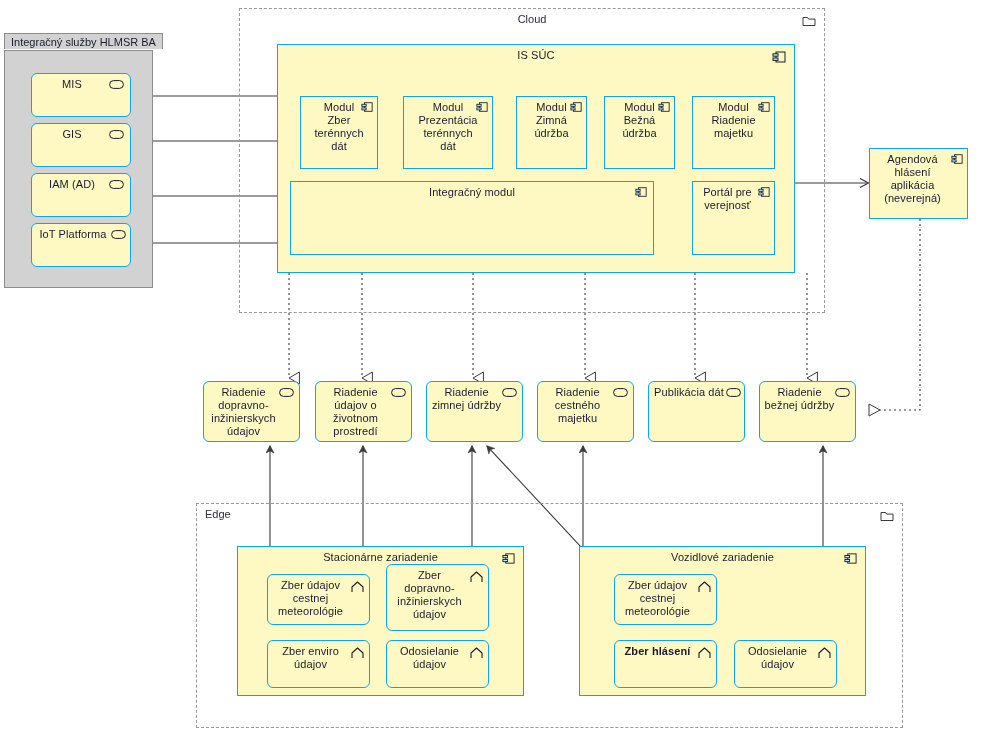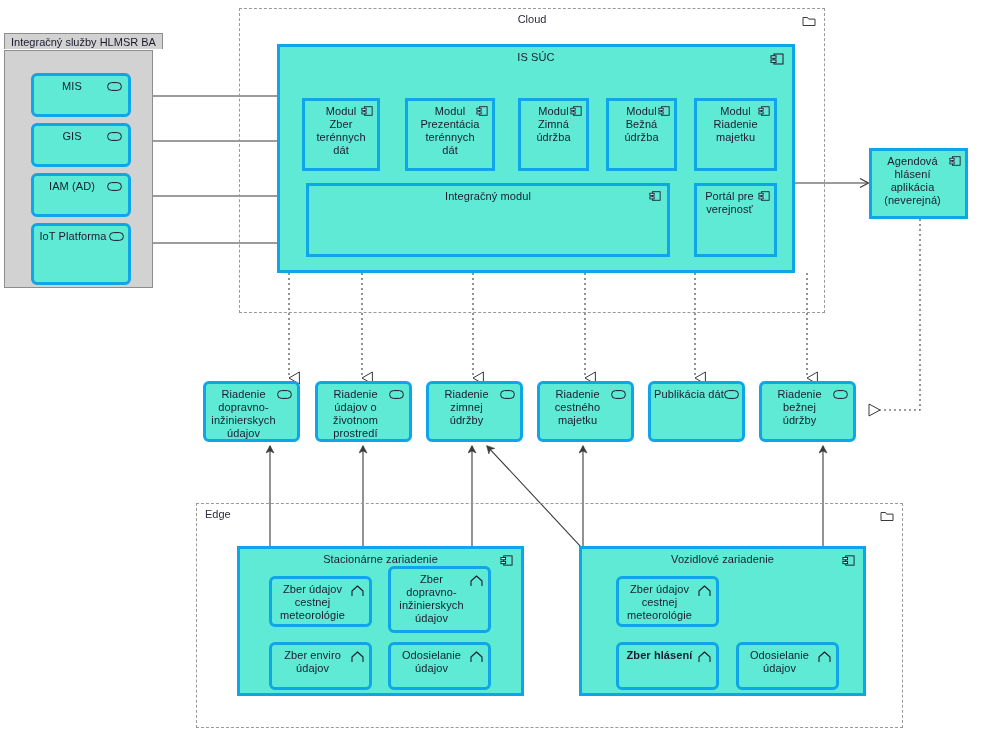--- a/index.html
+++ b/index.html
@@ -6,21 +6,21 @@
   body{
     width:987px;height:738px;position:relative;overflow:hidden;
     font-family:"Liberation Sans","DejaVu Sans",sans-serif;
     color:#1b1b2e;
   }
   #canvas{position:absolute;left:0;top:0;width:987px;height:738px;}
   svg#wires{position:absolute;left:0;top:0;width:987px;height:738px;pointer-events:none;}
 
   
   .node{position:absolute;box-sizing:border-box;}
-  .cyan{background:#5eead4;border:3px solid #0ea5e9;}
+  .cyan{background:#fef9c3;border:1px solid #0ea5e9;}
   .rnd{border-radius:6px;}
   .sq{border-radius:0;}
   .lbl{
     position:absolute;left:0;right:0;text-align:center;
     font-size:11px;line-height:13px;letter-spacing:.1px;
   }
   .lbl.top{top:4px;}
 
   
   .group{
@@ -183,21 +183,21 @@
 majetku</div>
       <span class="ico ico-comp" style="right:4px;top:4px;">
         <svg width="12" height="12" viewBox="0 0 14 14">
             <rect x="4" y="2" width="9" height="10" fill="none" stroke="#1b1b2e" stroke-width="1"></rect>
             <rect x="1" y="3.8" width="5" height="2.4" fill="#b2fcfc" stroke="#1b1b2e" stroke-width="1"></rect>
             <rect x="1" y="8" width="5" height="2.4" fill="#b2fcfc" stroke="#1b1b2e" stroke-width="1"></rect>
           </svg>
       </span>
     </div>
 
-    <div class="node cyan sq" style="left:26px;top:136px;width:364px;height:74px;">
+    <div class="node cyan sq" style="left:12px;top:136px;width:364px;height:74px;">
       <div class="lbl top">Integračný modul</div>
       <span class="ico ico-comp" style="right:6px;top:4px;">
         <svg width="12" height="12" viewBox="0 0 14 14">
             <rect x="4" y="2" width="9" height="10" fill="none" stroke="#1b1b2e" stroke-width="1"></rect>
             <rect x="1" y="3.8" width="5" height="2.4" fill="#b2fcfc" stroke="#1b1b2e" stroke-width="1"></rect>
             <rect x="1" y="8" width="5" height="2.4" fill="#b2fcfc" stroke="#1b1b2e" stroke-width="1"></rect>
           </svg>
       </span>
     </div>
 
@@ -237,21 +237,21 @@
 
     <div class="node cyan rnd" style="left:26px;top:122px;width:100px;height:44px;padding-left:26px;">
       <div class="lbl top" style="left:4px;right:22px;">IAM (AD)</div>
       <span class="ico ico-svc" style="right:6px;">
         <svg width="15" height="9" viewBox="0 0 15 9">
             <rect x="0.6" y="0.6" width="13.8" height="7.8" rx="3.9" fill="none" stroke="#1b1b2e" stroke-width="1"></rect>
           </svg>
       </span>
     </div>
 
-    <div class="node cyan rnd" style="left:26px;top:172px;width:100px;height:62px;">
+    <div class="node cyan rnd" style="left:26px;top:172px;width:100px;height:44px;">
       <div class="lbl top" style="left:4px;right:20px;">IoT Platforma</div>
       <span class="ico ico-svc" style="right:4px;">
         <svg width="15" height="9" viewBox="0 0 15 9">
             <rect x="0.6" y="0.6" width="13.8" height="7.8" rx="3.9" fill="none" stroke="#1b1b2e" stroke-width="1"></rect>
           </svg>
       </span>
     </div>
   </div>
 
   <div class="node cyan sq" style="left:869px;top:148px;width:99px;height:71px;">

